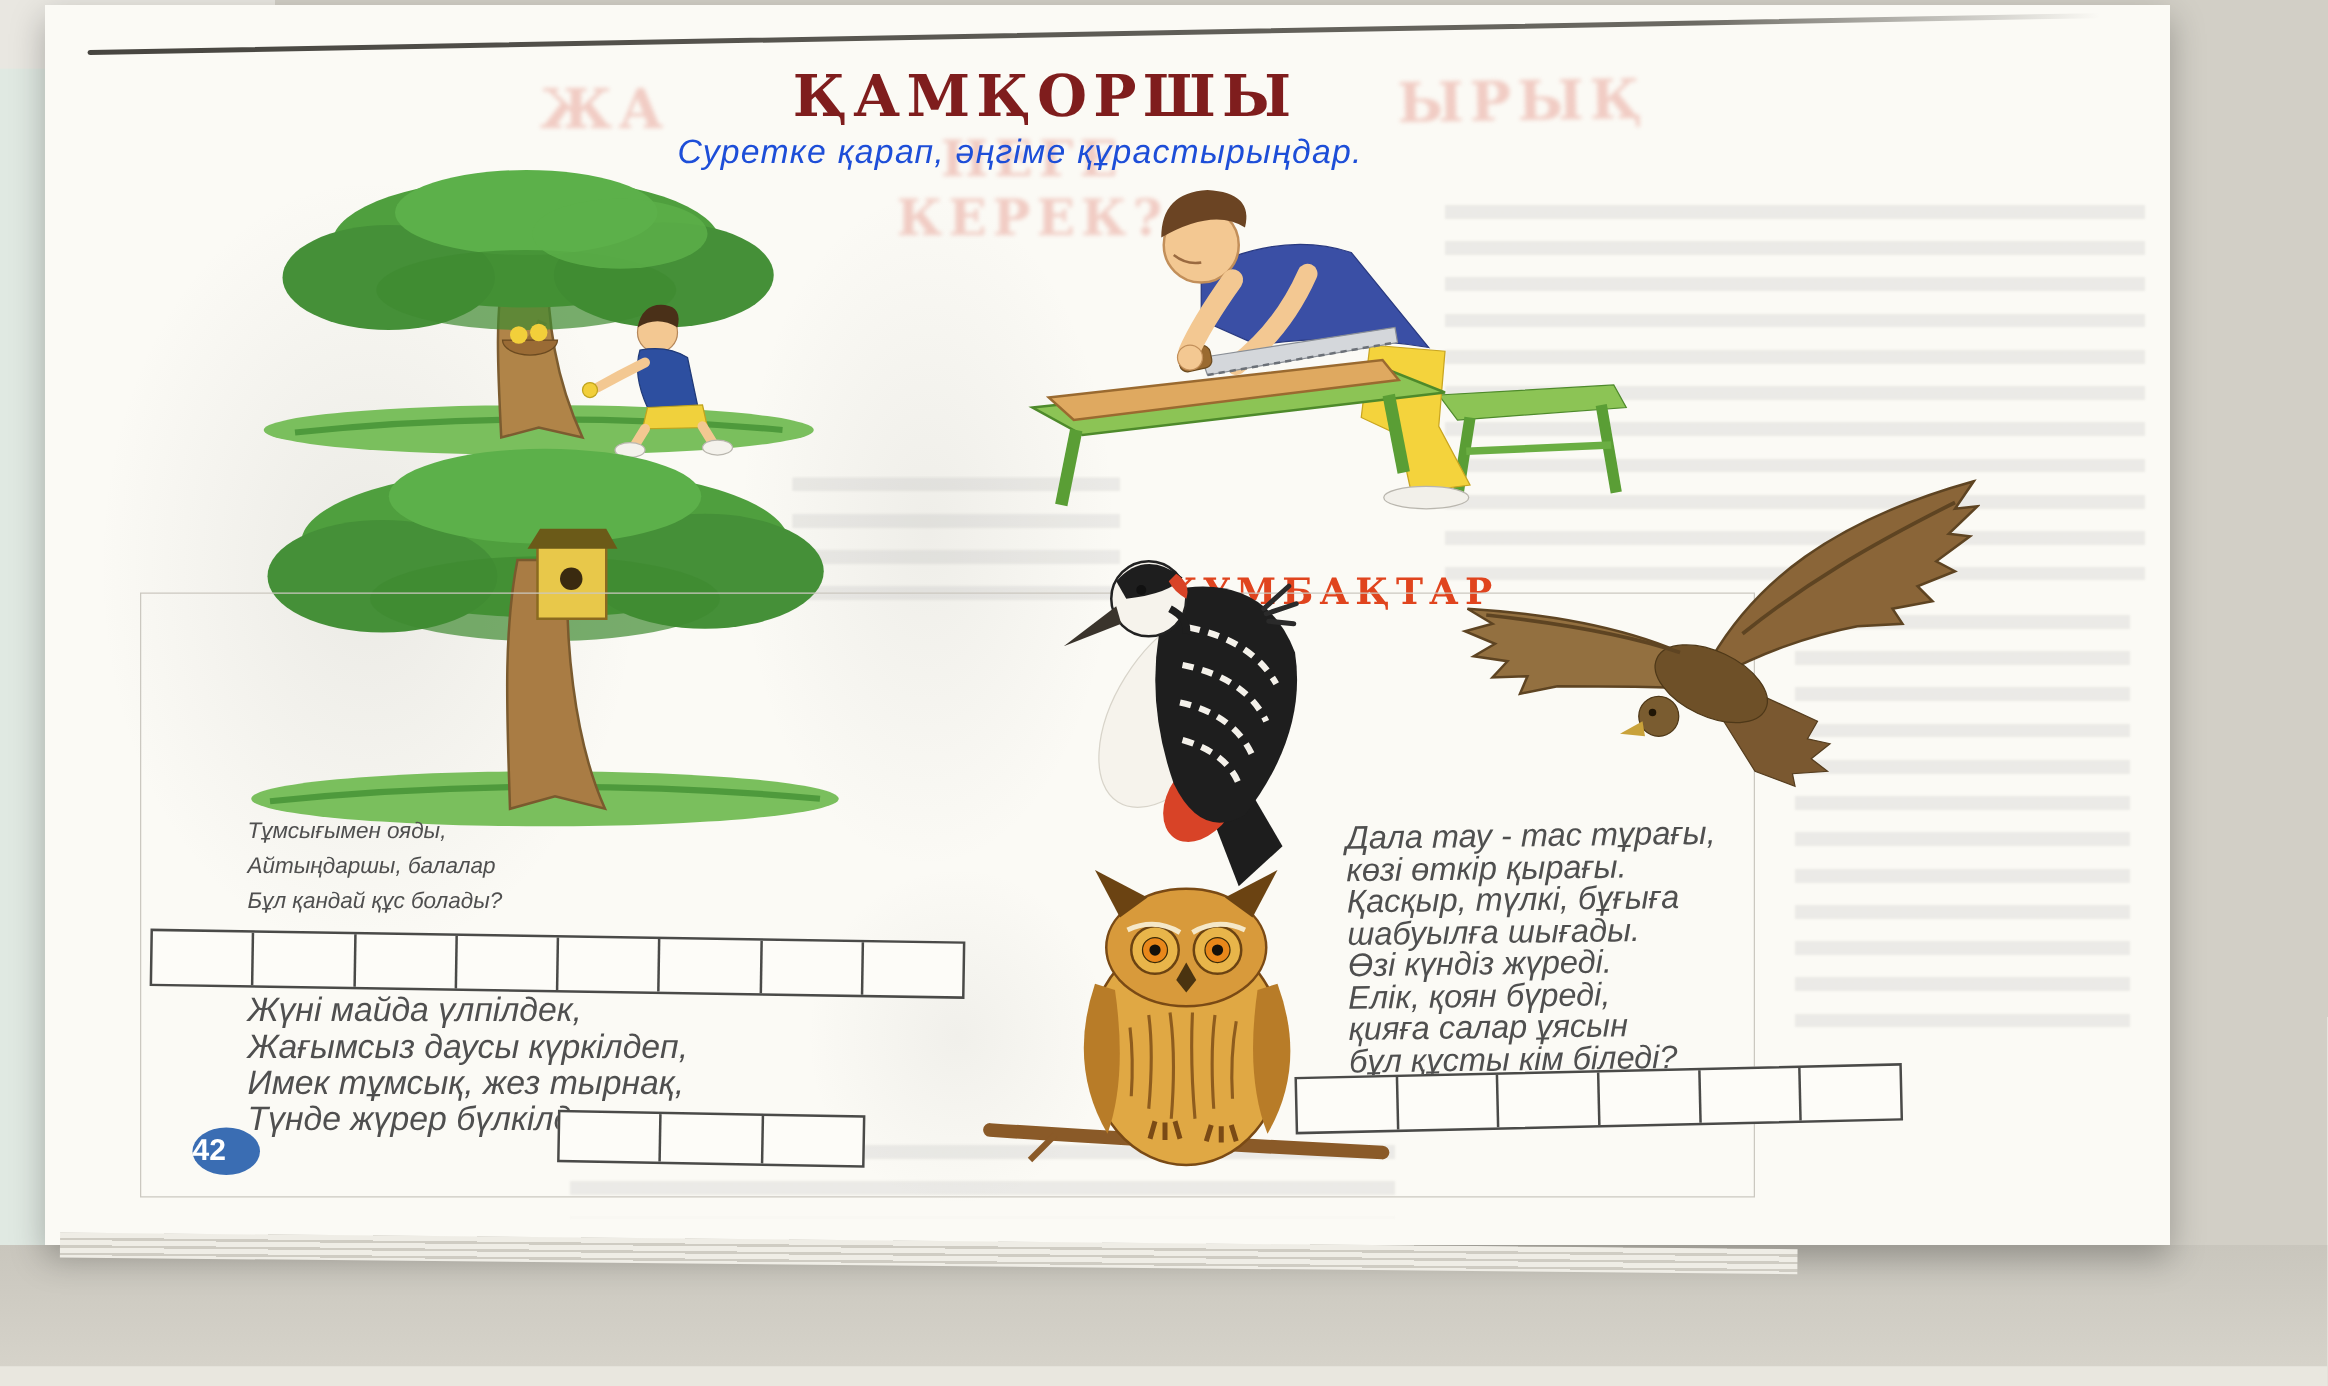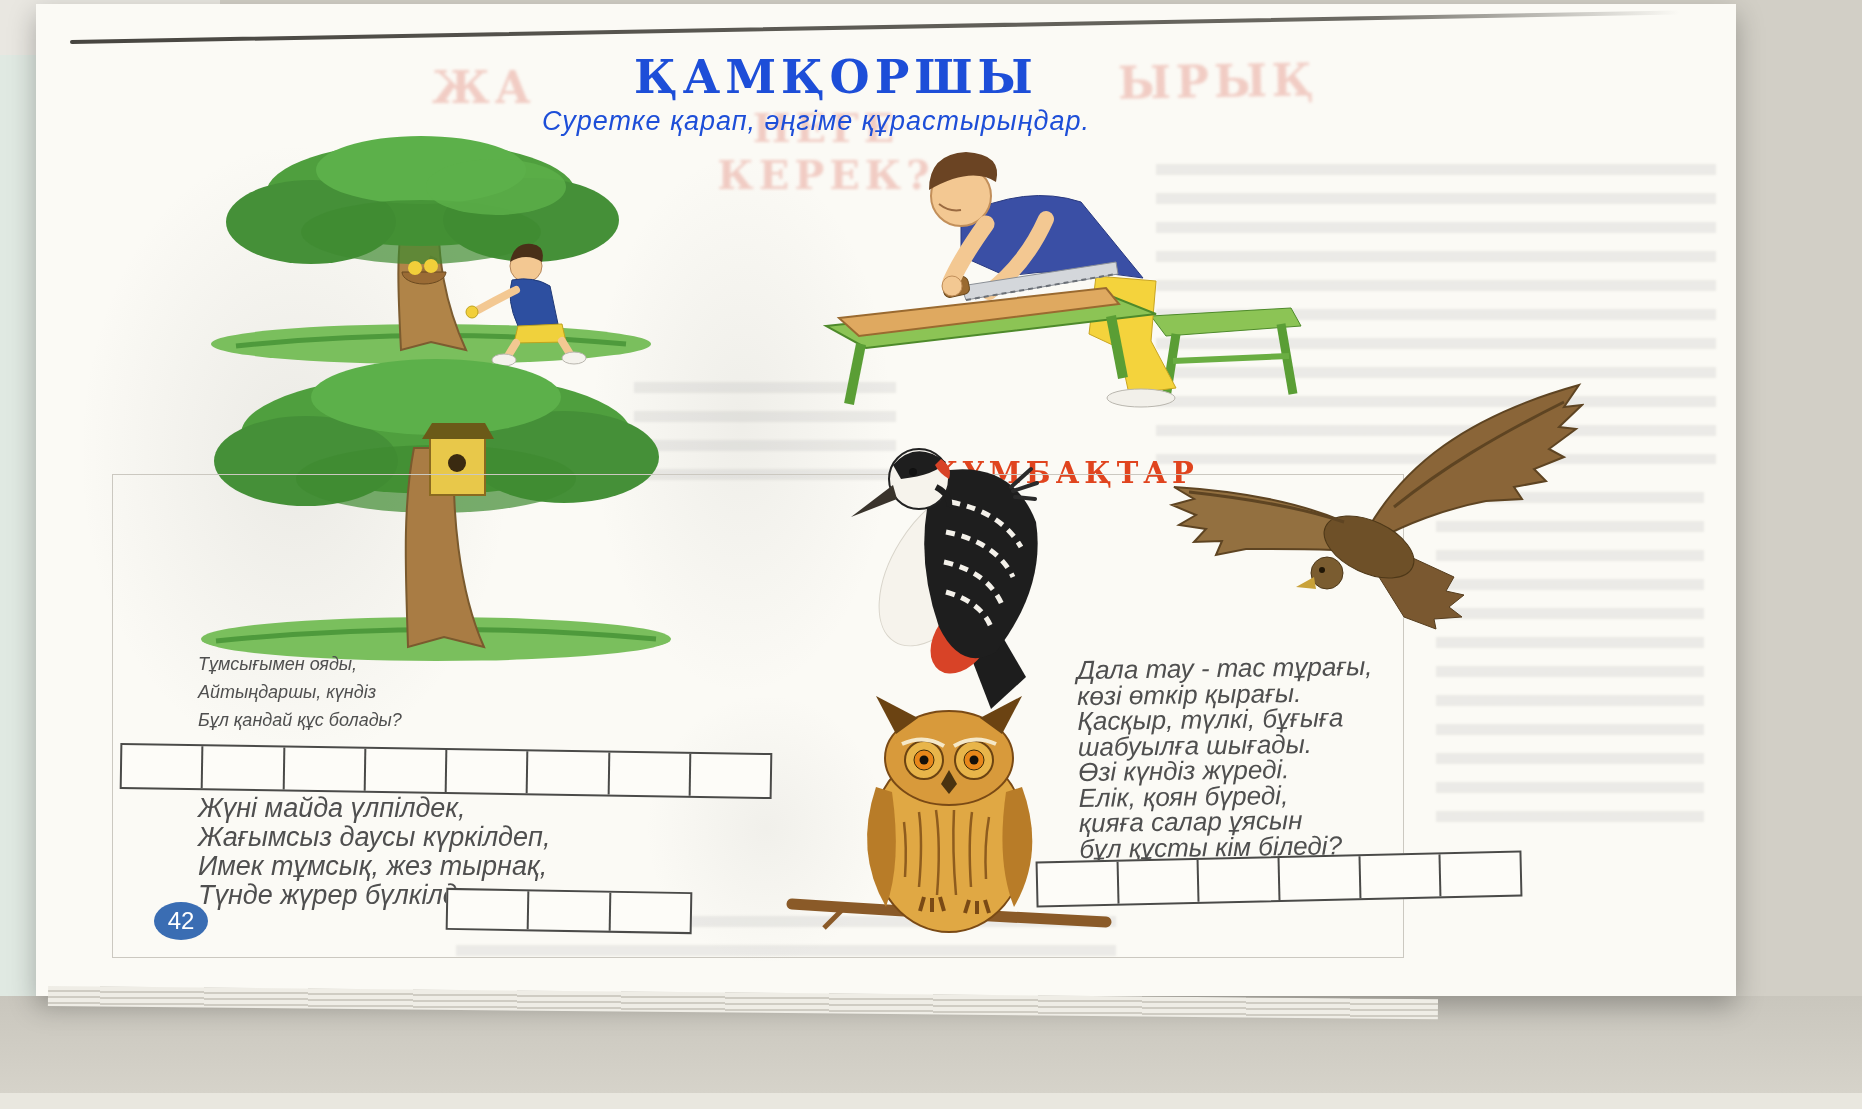--- a/index.html
+++ b/index.html
@@ -45,21 +45,21 @@
   .gp-4{left:1400px;top:488px;width:268px;height:330px;}
   .ghost-word{position:absolute;font-family:"DejaVu Serif","Liberation Serif",serif;font-weight:bold;
     color:#e9a79c;opacity:.55;filter:blur(1.6px);letter-spacing:5px;pointer-events:none;}
   .ghost-left{left:396px;top:58px;font-size:44px;}
   .ghost-right{left:1082px;top:52px;font-size:44px;transform:rotate(-1deg);}
   .ghost-line2{left:600px;top:100px;width:380px;text-align:center;font-size:40px;}
 
   
   .title{position:absolute;left:520px;top:46px;width:560px;margin:0;text-align:center;
     font-family:"DejaVu Serif","Liberation Serif",serif;font-weight:bold;font-size:46px;
-    color:#1d4ed8;letter-spacing:5px;}
+    color:#7f1d1d;letter-spacing:5px;}
   .subtitle{position:absolute;left:390px;top:102px;width:780px;text-align:center;
     font-style:italic;font-size:27px;color:#1d4ed8;letter-spacing:1px;}
   .riddles-heading{position:absolute;left:884px;top:452px;margin:0;
     font-family:"DejaVu Serif","Liberation Serif",serif;font-weight:bold;font-size:29px;
     color:#e0441e;letter-spacing:5px;}
 
   
   .section-frame{position:absolute;left:76px;top:470px;width:1290px;height:482px;
     border:1px solid #cbc8c0;}
   .riddle{position:absolute;font-style:italic;color:#4f4f4f;}
@@ -69,22 +69,22 @@
   .riddle-line{white-space:nowrap;}
 
   .answer-row{position:absolute;display:flex;border:2.5px solid #4a4a48;background:#fdfcf8;}
   .answer-cell{flex:1;border-right:2.5px solid #4a4a48;}
   .answer-cell:last-child{border-right:none;}
   .answer-row-1{left:84px;top:744px;width:648px;height:42px;transform:rotate(0.9deg);}
   .answer-row-2{left:410px;top:886px;width:242px;height:38px;transform:rotate(1deg);}
   .answer-row-3{left:1000px;top:852px;width:482px;height:42px;transform:rotate(-1.3deg);}
 
   .page-badge{position:absolute;left:118px;top:898px;width:54px;height:38px;border-radius:50%;
-    background:#3a6db3;color:#fff;font-weight:normal;font-size:24px;
-    display:flex;align-items:center;justify-content:center;}
+    background:#3a6db3;color:#fff;font-weight:bold;font-size:24px;
+    display:flex;align-items:center;}
 
   
   .illus{position:absolute;}
   .illus-tree1{left:140px;top:128px;width:490px;height:240px;}
   .illus-tree2{left:150px;top:345px;width:500px;height:320px;}
   .illus-man{left:775px;top:122px;width:505px;height:285px;}
   .illus-woodpecker{left:805px;top:413px;width:255px;height:295px;}
   .illus-eagle{left:1128px;top:373px;width:420px;height:275px;}
   .illus-owl{left:748px;top:688px;width:332px;height:265px;}
 </style>
@@ -245,21 +245,21 @@
     <path d="M212,52 Q190,42 170,54" stroke="#f5e8c8" stroke-width="4" fill="none"></path>
     <polygon points="165,78 157,92 165,102 173,92" fill="#4a3310"></polygon>
     <g stroke="#7a4a15" stroke-width="4" fill="none">
       <path d="M140,205 l-4,14 M148,206 l0,14 M156,205 l4,14"></path>
       <path d="M185,208 l-4,13 M193,209 l0,13 M201,208 l4,13"></path>
     </g>
   </svg>
 
   <div class="riddle riddle-1">
       <div class="riddle-line">Тұмсығымен ояды,</div>
-      <div class="riddle-line">Айтыңдаршы, күндіз</div>
+      <div class="riddle-line">Айтыңдаршы, балалар</div>
       <div class="riddle-line">Бұл қандай құс болады?</div>
     </div>
   <div class="answer-row answer-row-1">
       <div class="answer-cell"></div>
       <div class="answer-cell"></div>
       <div class="answer-cell"></div>
       <div class="answer-cell"></div>
       <div class="answer-cell"></div>
       <div class="answer-cell"></div>
       <div class="answer-cell"></div>

